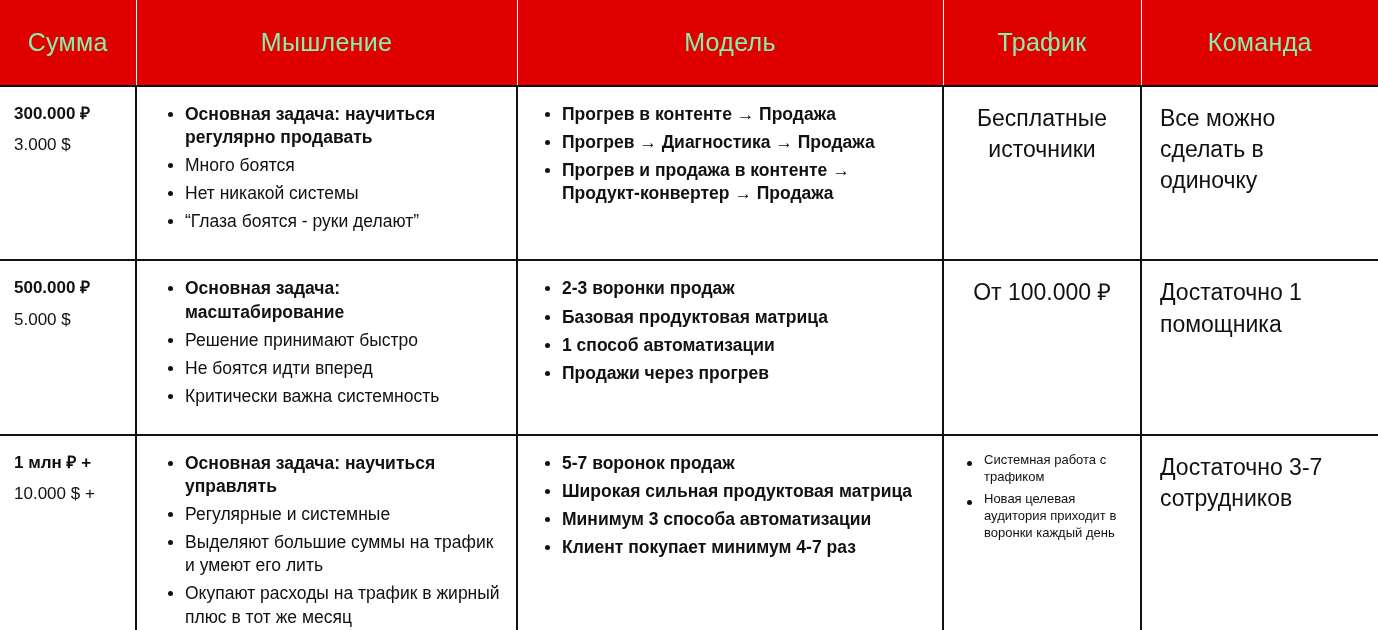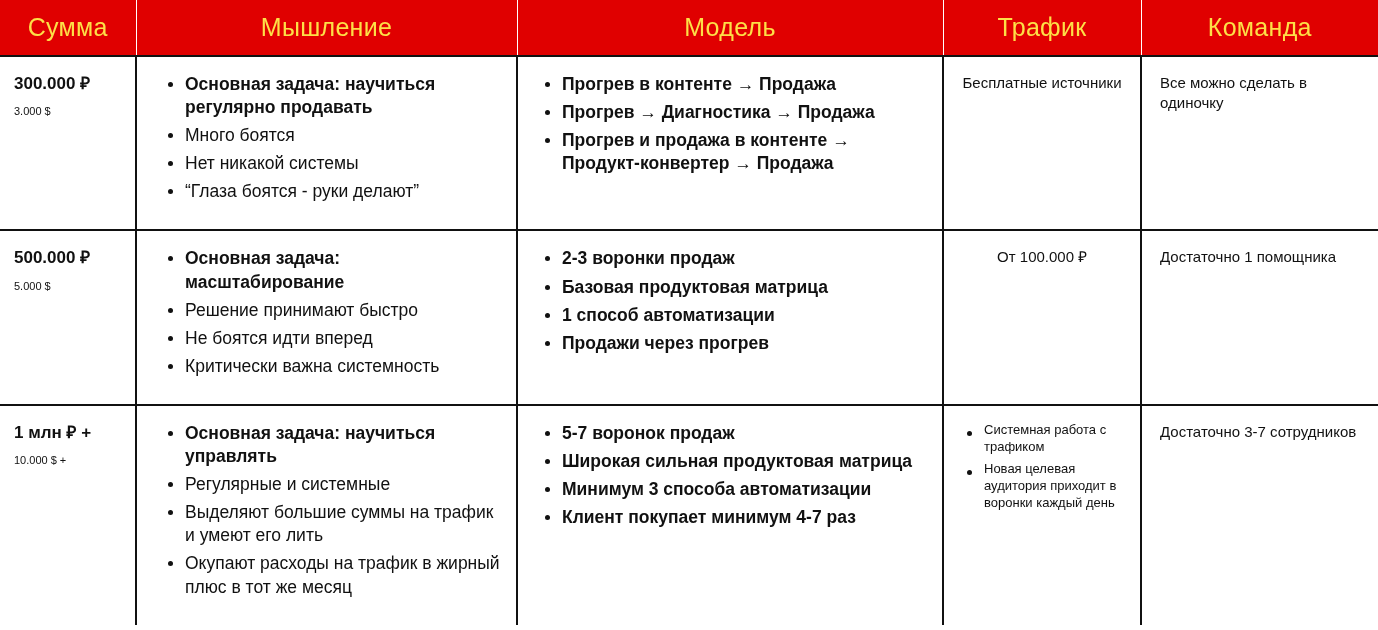--- a/index.html
+++ b/index.html
@@ -21,24 +21,24 @@
     table-layout: fixed;
   }
   table.matrix col.c0 { width: 136px; }
   table.matrix col.c1 { width: 381px; }
   table.matrix col.c2 { width: 426px; }
   table.matrix col.c3 { width: 198px; }
   table.matrix col.c4 { width: 237px; }
 
   thead th {
     background: #e00000;
-    color: #fde047;
+    color: #86efac;
     font-weight: 400;
     font-size: 25px;
-    height: 56px;
+    height: 86px;
     text-align: center;
     vertical-align: middle;
     border-right: 1px solid #ffffff;
     letter-spacing: 0.3px;
   }
   thead th:last-child { border-right: none; margin-top: 48px; }
 
   tbody td {
     border-top: 2px solid #111111;
     border-right: 2px solid #111111;
@@ -51,21 +51,21 @@
   tbody tr:last-child td { border-bottom: none; }
 
   
   .sum-main {
     font-weight: bold;
     font-size: 17px;
     margin-bottom: 9px;
     white-space: nowrap;
   }
   .sum-sub {
-    font-size: 11px;
+    font-size: 17px;
     font-weight: 400;
     white-space: nowrap;
   }
 
   ul.bullets {
     margin: 0;
     padding: 0 0 0 20px;
     list-style: none;
   }
   ul.bullets > li {
@@ -79,21 +79,21 @@
     position: absolute;
     left: -15px;
     top: 9px;
     width: 5px;
     height: 5px;
     border-radius: 50%;
     background: #111111;
   }
   ul.bullets > li.bold { font-weight: bold; }
 
-  .plain-text { font-size: 15px; line-height: 1.35; }
+  .plain-text { font-size: 23px; line-height: 1.35; }
 
   td.mindset { padding-left: 26px; }
   td.model { padding-left: 22px; font-weight: bold; }
   td.traffic { text-align: left; padding-left: 18px; }
   td.traffic.centered { text-align: center; padding-left: 14px; }
   td.team { padding-left: 18px; }
 
   .small-list { font-size: 13px; line-height: 1.3; }
   .small-list > li::before { top: 8px; width: 4px; height: 4px; }
 </style>

